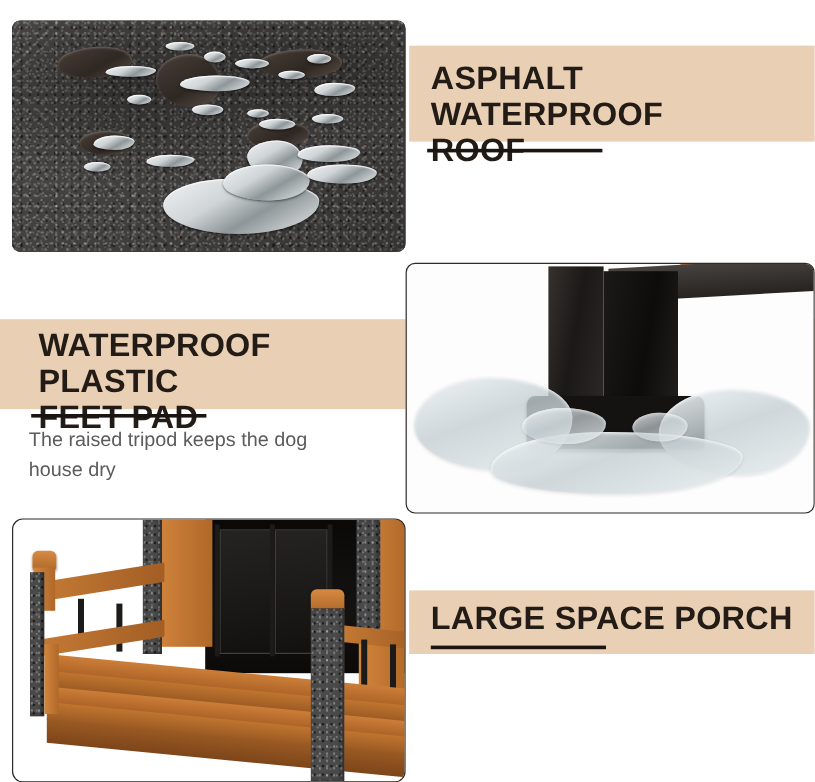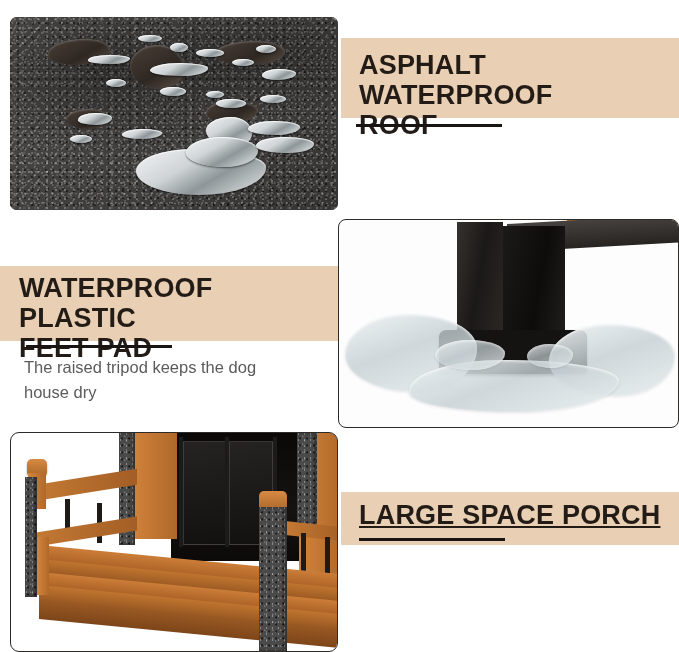--- a/index.html
+++ b/index.html
@@ -12,22 +12,22 @@
   #band-1{left:341px;top:38px;width:338px;height:80px;}
   #band-2{left:0px;top:266px;width:338px;height:75px;}
   #band-3{left:341px;top:492px;width:338px;height:53px;}
   
   #band-2b{left:662px;top:266px;width:17px;height:75px;}
 
   .heading{position:absolute;color:#231c16;font-weight:bold;
            font-size:27px;line-height:30px;letter-spacing:.2px;
            white-space:pre-line;}
   #head-1{left:359px;top:50px;width:310px;}
-  #head-2{left:19px;top:273px;width:310px;}
-  #head-3{left:359px;top:500px;width:310px;text-decoration:underline;}
+  #head-2{left:32px;top:273px;width:310px;}
+  #head-3{left:359px;top:500px;width:310px;}
 
   .divider{position:absolute;height:3px;background:#1a1512;}
   #div-1{left:356px;top:124px;width:146px;}
   #div-2{left:26px;top:345px;width:146px;}
   #div-3{left:359px;top:538px;width:146px;}
 
   .body-text{position:absolute;color:#5b5b5b;font-size:16.5px;
              line-height:25px;white-space:pre-line;}
   #body-1{left:359px;top:141px;width:300px;}
   #body-2{left:24px;top:355px;width:300px;}

